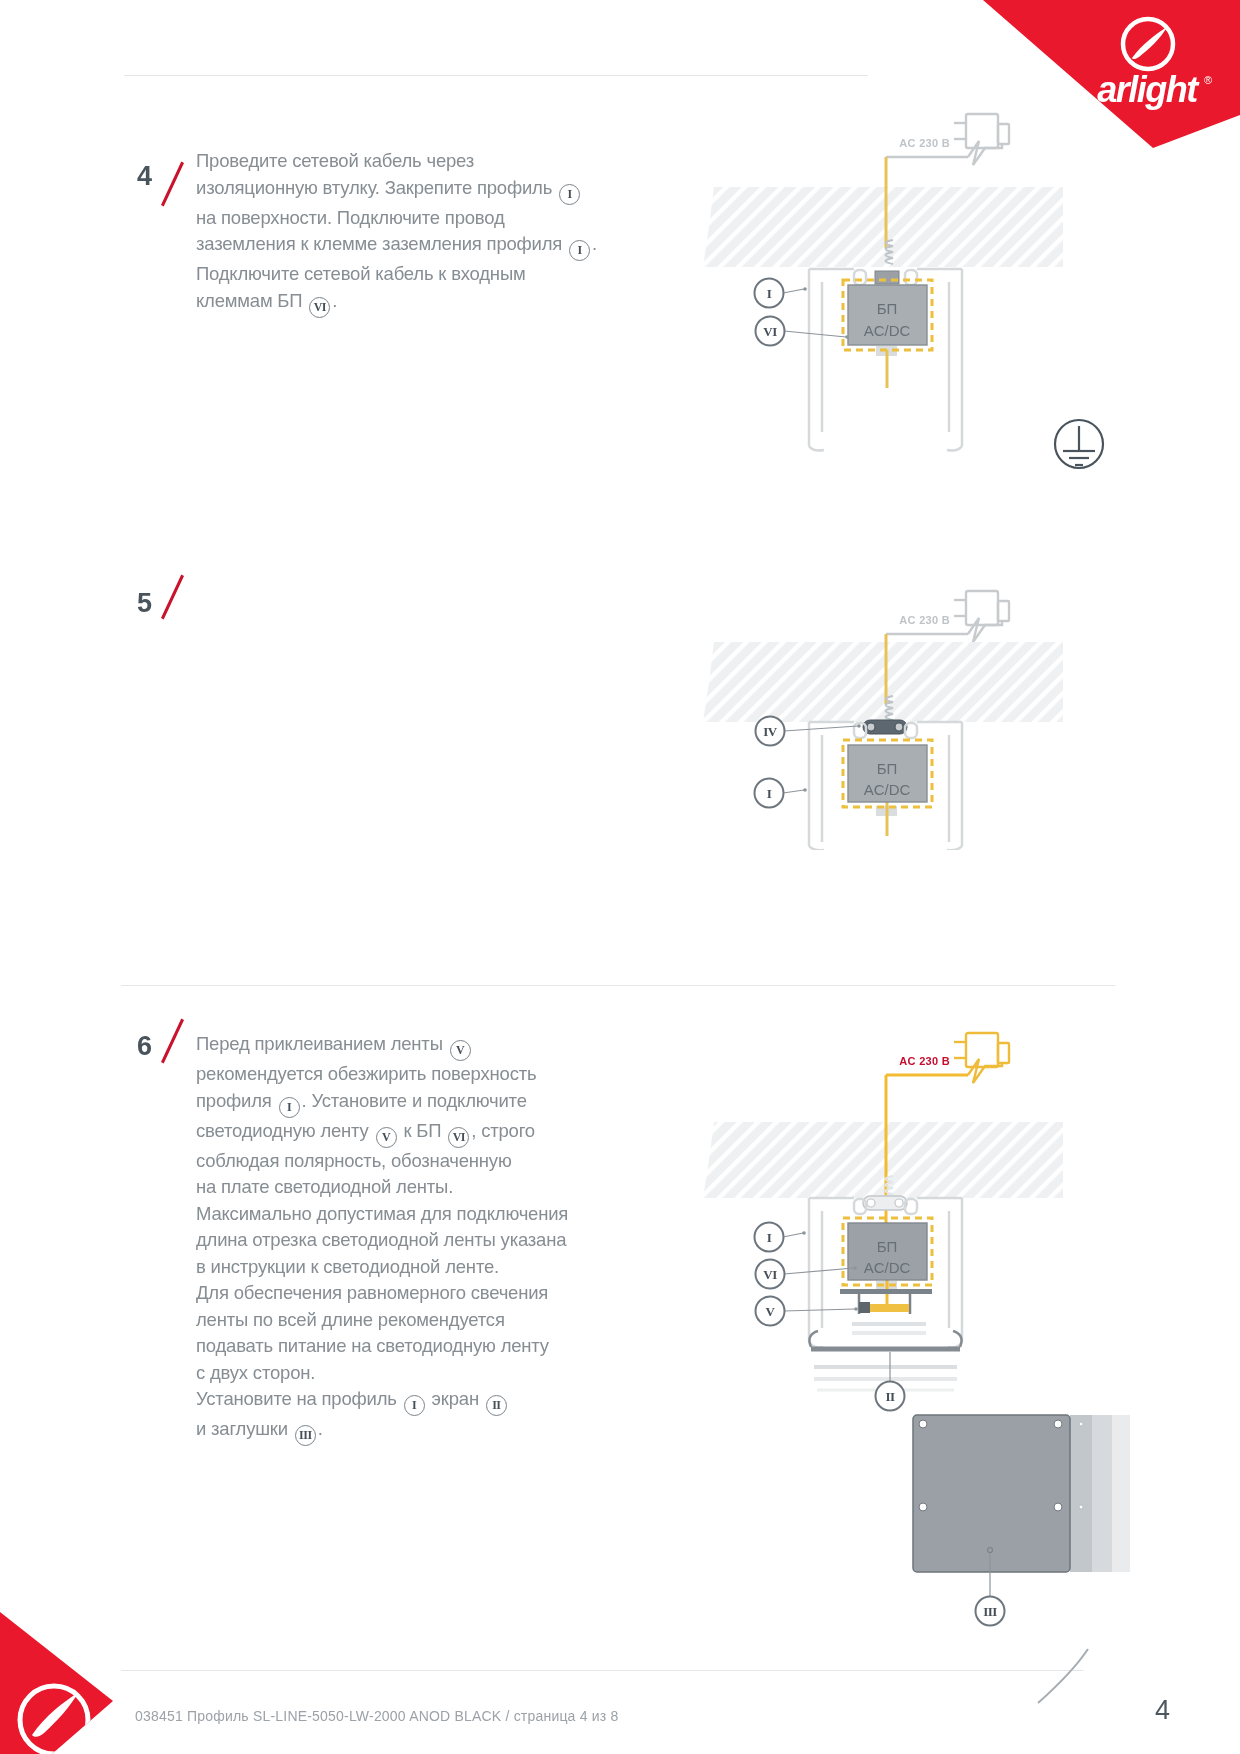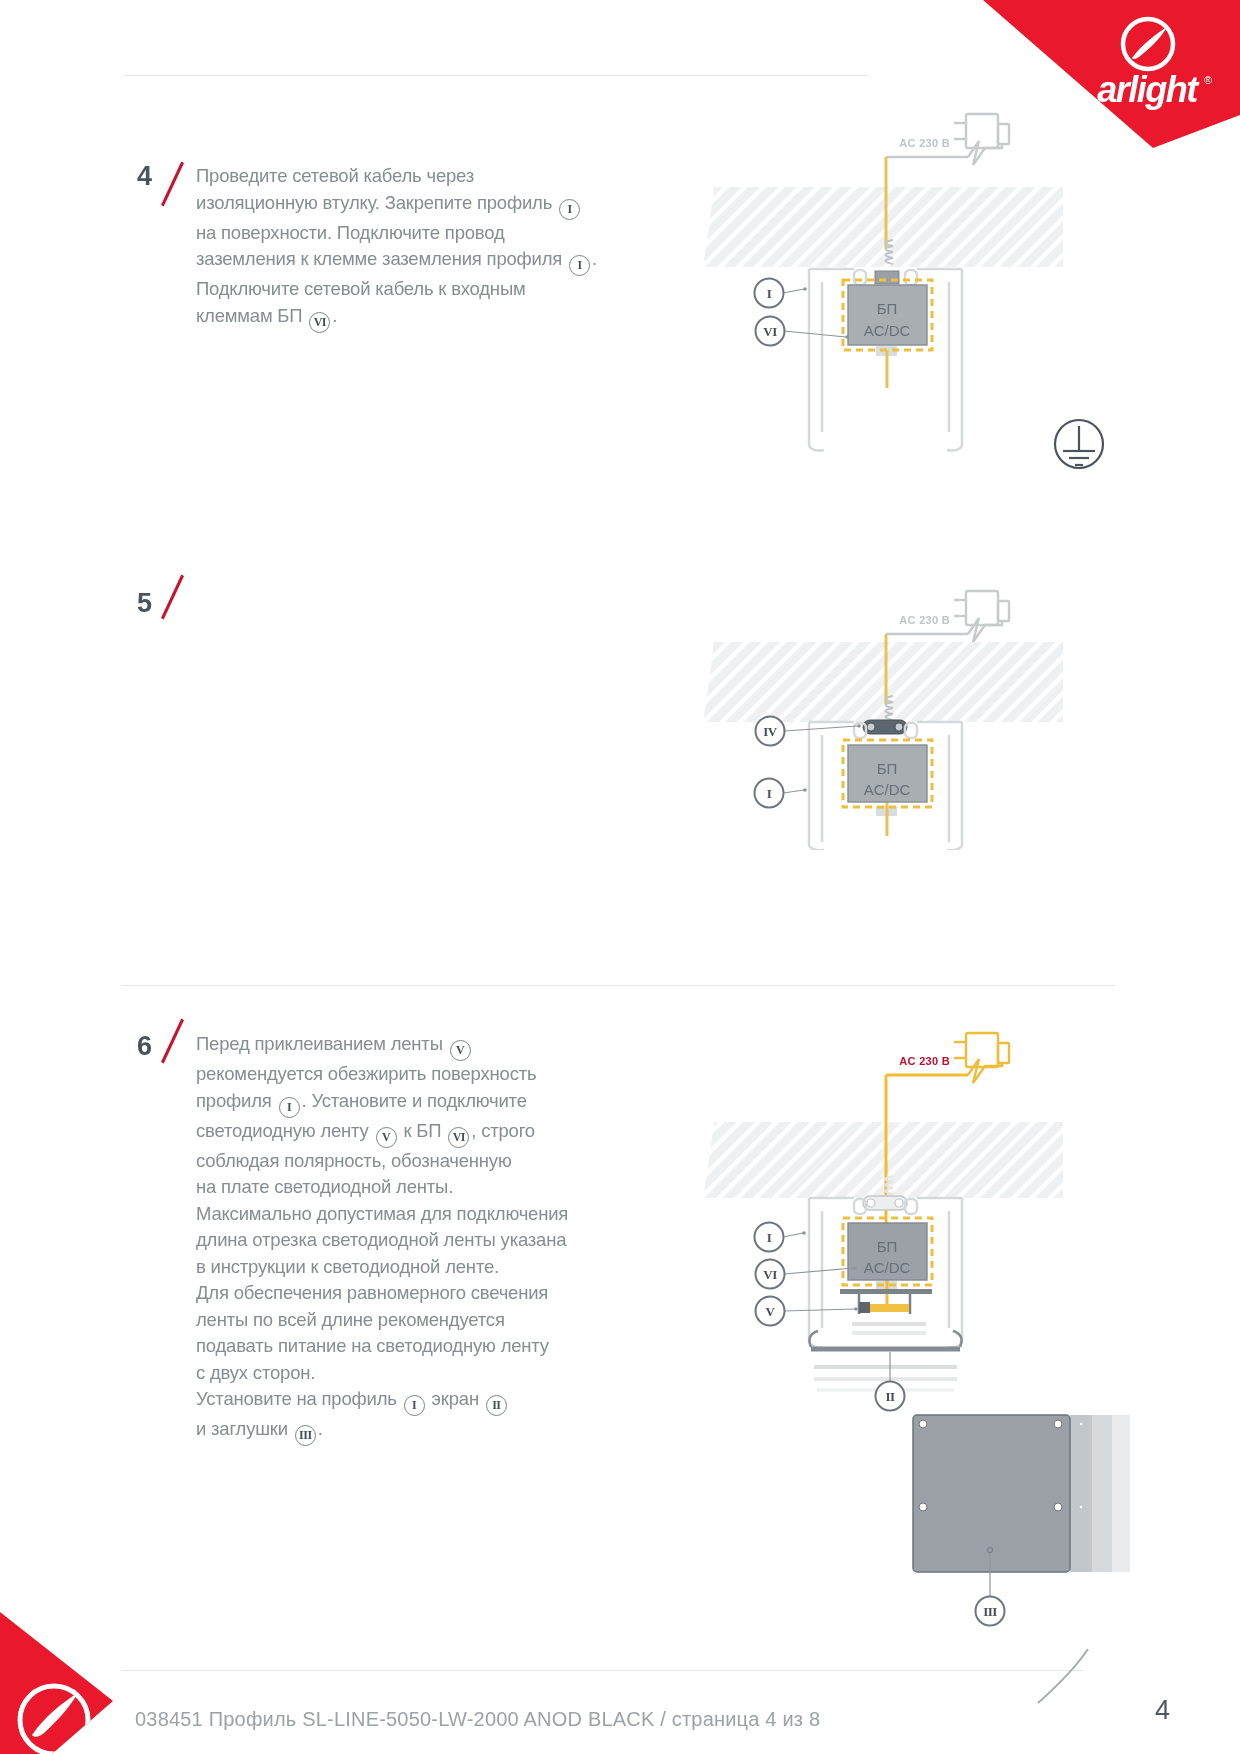--- a/index.html
+++ b/index.html
@@ -16,21 +16,21 @@
         color:#454f58;text-align:center;vertical-align:-4px;margin:0 2px;letter-spacing:-0.5px;}
   .diag{position:absolute;}
   svg text{font-family:"Liberation Sans","DejaVu Sans",sans-serif;}
   .cl{font-family:"Liberation Serif",serif;font-weight:bold;font-size:13px;fill:#454f58;letter-spacing:-0.5px;}
   .psu{font-size:15px;fill:#687077;}
   .acg{font-size:11px;font-weight:bold;fill:#bfc4c8;letter-spacing:0.3px;}
   .acr{font-size:11px;font-weight:bold;fill:#c60d2e;letter-spacing:0.3px;}
   .ldr{stroke:#8d949a;stroke-width:1.2;}
   .lcirc{fill:#ffffff;stroke:#6d767e;stroke-width:2;}
   .prof{stroke:#d5d9db;stroke-width:2.5;fill:none;}
-  .footer-text{position:absolute;left:135px;top:1708px;font-size:20px;color:#9ba2a8;letter-spacing:0.2px;}
+  .footer-text{position:absolute;left:135px;top:1708px;font-size:14px;color:#9ba2a8;letter-spacing:0.2px;}
   .pagenum{position:absolute;left:1125px;top:1697px;width:45px;text-align:right;
            font-size:27px;color:#4d5760;line-height:1;}
 </style>
 </head>
 <body>
 
 <div class="page">
 
   <svg class="diag" style="left:950px;top:0" width="290" height="160" viewBox="0 0 290 160">
     <polygon points="33,0 290,0 290,115 203,148" fill="#e9182c"></polygon>
@@ -39,21 +39,21 @@
       <path d="M182,58 C192,44 206,34 217,27 C211,38 199,49 189,57 C186,59 183,60 182,58 Z" fill="#ffffff"></path>
     </g>
     <text x="197" y="102" text-anchor="middle" font-size="36" font-weight="bold" font-style="italic" fill="#ffffff" letter-spacing="-1.5">arlight</text>
     <text x="254" y="84" font-size="11" fill="#ffffff">®</text>
   </svg>
 
   <div class="hr" style="left:124px;top:75px;width:744px"></div>
 
   <div class="stepnum" style="top:163px">4</div>
   <div class="slash" style="left:171px;top:160px"></div>
-  <div class="steptext" style="top:163px">Проведите сетевой кабель через<br>изоляционную втулку. Закрепите профиль <span class="circ">I</span><br>на поверхности. Подключите провод<br>заземления к клемме заземления профиля <span class="circ">I</span>.<br>Подключите сетевой кабель к входным<br>клеммам БП <span class="circ">VI</span>.</div>
+  <div class="steptext" style="top:148px">Проведите сетевой кабель через<br>изоляционную втулку. Закрепите профиль <span class="circ">I</span><br>на поверхности. Подключите провод<br>заземления к клемме заземления профиля <span class="circ">I</span>.<br>Подключите сетевой кабель к входным<br>клеммам БП <span class="circ">VI</span>.</div>
 
   <svg class="diag" style="left:700px;top:100px" width="410" height="375" viewBox="0 0 410 375">
     <defs>
       <pattern id="hatch1" width="13" height="13" patternUnits="userSpaceOnUse" patternTransform="rotate(45)">
         <rect width="13" height="13" fill="#eef0f1"></rect>
         <rect width="4.5" height="13" fill="#ffffff"></rect>
       </pattern>
     </defs>
     <g stroke="#c7cbce" stroke-width="2.4" fill="none">
       <line x1="254" y1="23" x2="266" y2="23"></line>

